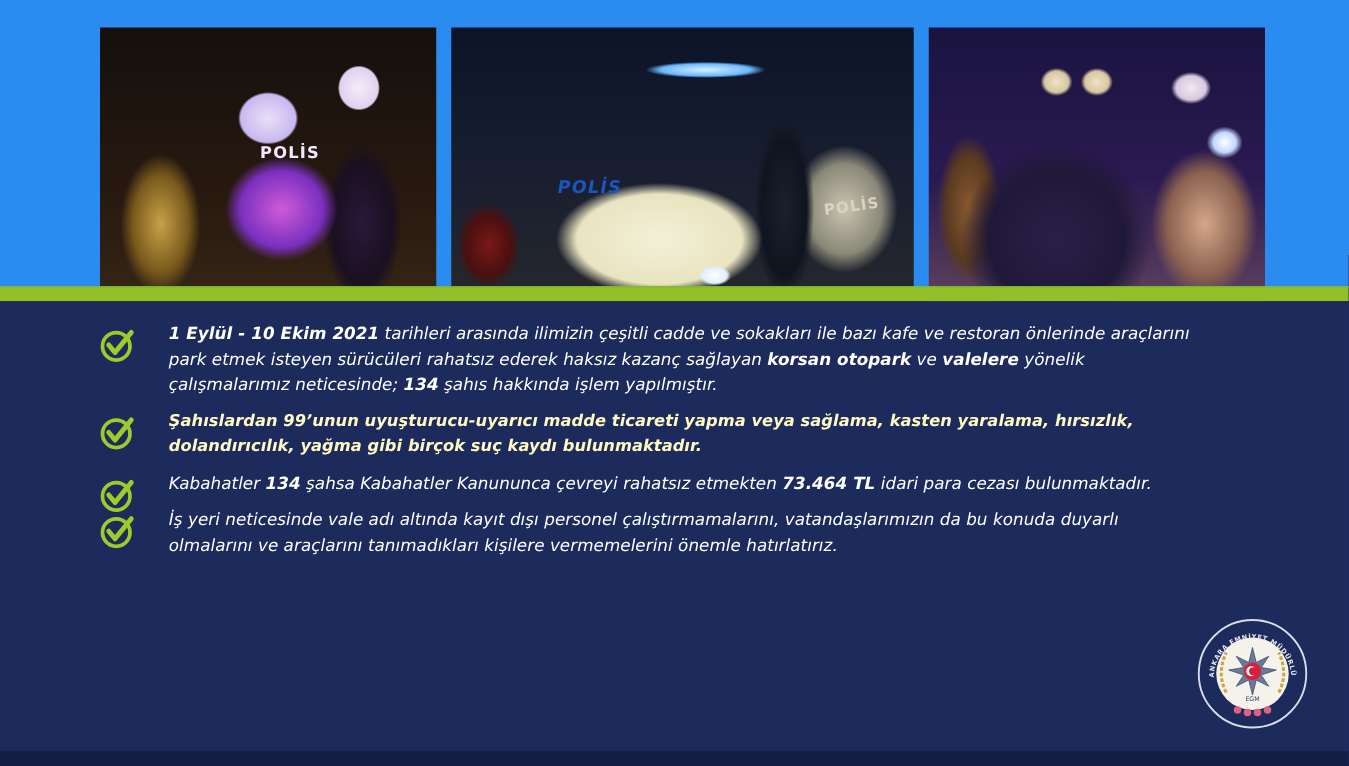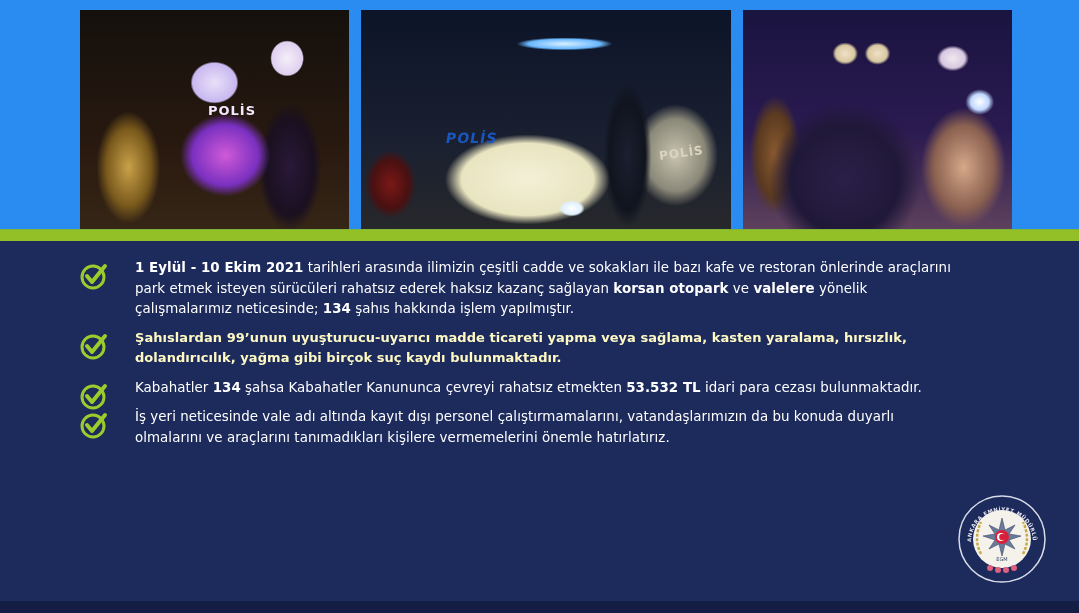--- a/index.html
+++ b/index.html
@@ -3,21 +3,21 @@
 <meta charset="utf-8">
 <style>
   * { margin:0; padding:0; box-sizing:border-box; }
   html, body { width:1079px; height:613px; overflow:hidden; background:#1c2a5c; }
   body { position:relative; font-family:"DejaVu Sans", sans-serif; }
   .top-band { position:absolute; left:0; top:0; width:1079px; height:230px; background:#2a8cf0; }
   .green-stripe { position:absolute; left:0; top:229px; width:1079px; height:12px; background:#92c026; border-top:1px solid #7fb53a; }
   .navy { position:absolute; left:0; top:241px; width:1079px; height:360px; background:#1c2a5c; }
   .bottom-band { position:absolute; left:0; top:601px; width:1079px; height:12px; background:#141d44; }
 
-  .photo { position:absolute; top:10px; height:242px; overflow:hidden; }
+  .photo { position:absolute; top:22px; height:242px; overflow:hidden; }
   .photo1 { left:80px; width:269px;
     background:
       radial-gradient(ellipse 40px 35px at 50% 30%, #e8e0f8 0%, #c8b8f0 55%, transparent 60%),
       radial-gradient(ellipse 28px 30px at 77% 20%, #f4eef8 0%, #e0d0f0 55%, transparent 60%),
       radial-gradient(ellipse 60px 55px at 54% 60%, #d05ad8 0%, #7a30c0 55%, transparent 75%),
       radial-gradient(ellipse 40px 70px at 18% 65%, #c9a14a 0%, #7a5a1c 55%, transparent 80%),
       radial-gradient(ellipse 40px 80px at 78% 65%, #2a1838 0%, #1a1020 60%, transparent 80%),
       linear-gradient(180deg, #14100c 0%, #2a1a10 60%, #3a2a18 100%);
   }
   .photo2 { left:361px; width:370px;
@@ -42,21 +42,21 @@
       linear-gradient(180deg, #1a1440 0%, #2a1a50 50%, #6a4a60 100%);
   }
   .photo-label { position:absolute; font-family:"DejaVu Sans", sans-serif; font-weight:bold; letter-spacing:1px; }
   .p1-label { left:128px; top:93px; font-size:13px; color:#f4e8ff; }
   .p2-label { left:85px; top:120px; font-size:14px; color:#1a56c0; transform:skewX(-10deg); }
   .p2-label2 { left:298px; top:136px; font-size:12px; color:#d8d4c0; transform:rotate(-8deg); }
 
   .items { position:absolute; left:80px; top:258px; width:880px; }
   .item { position:relative; padding-left:55px; margin-bottom:9px; }
   .check { position:absolute; left:0; top:4px; width:28px; height:28px; }
-  .text { font-size:13.4px; line-height:20.5px; color:#ffffff; letter-spacing:0.05px; }
+  .text { font-size:13.4px; line-height:20.5px; color:#ffffff; letter-spacing:0.05px;font-style:italic; }
   .text b { font-weight:bold; }
   .text.green { color:#fef9c3; font-weight:bold; font-size:13px; }
   .item2 { margin-top:-1px; }
 
   .logo { position:absolute; left:957px; top:494px; width:90px; height:90px; }
 </style>
 </head>
 <body>
 
 <div class="top-band"></div>
@@ -90,21 +90,21 @@
       <path d="M7 14 L12 20 L25 4" fill="none" stroke="#9ccc2c" stroke-width="4" stroke-linecap="round" stroke-linejoin="round"></path>
     </svg>
     <p class="text green">Şahıslardan 99’unun uyuşturucu-uyarıcı madde  ticareti yapma veya sağlama, kasten yaralama, hırsızlık, dolandırıcılık, yağma gibi birçok suç kaydı bulunmaktadır.</p>
   </div>
 
   <div class="item">
     <svg class="check" viewBox="0 0 28 28">
       <circle cx="13" cy="15" r="11" fill="none" stroke="#9ccc2c" stroke-width="3"></circle>
       <path d="M7 14 L12 20 L25 4" fill="none" stroke="#9ccc2c" stroke-width="4" stroke-linecap="round" stroke-linejoin="round"></path>
     </svg>
-    <p class="text"><span>Kabahatler </span><b>134</b><span> şahsa Kabahatler Kanununca çevreyi rahatsız etmekten </span><b>53.532 TL</b><span> idari para cezası bulunmaktadır.</span></p>
+    <p class="text"><span>Kabahatler </span><b>134</b><span> şahsa Kabahatler Kanununca çevreyi rahatsız etmekten </span><b>73.464 TL</b><span> idari para cezası bulunmaktadır.</span></p>
   </div>
 
   <div class="item">
     <svg class="check" viewBox="0 0 28 28">
       <circle cx="13" cy="15" r="11" fill="none" stroke="#9ccc2c" stroke-width="3"></circle>
       <path d="M7 14 L12 20 L25 4" fill="none" stroke="#9ccc2c" stroke-width="4" stroke-linecap="round" stroke-linejoin="round"></path>
     </svg>
     <p class="text">İş yeri neticesinde vale adı altında kayıt dışı personel çalıştırmamalarını, vatandaşlarımızın da bu konuda duyarlı olmalarını ve araçlarını tanımadıkları kişilere vermemelerini önemle hatırlatırız.</p>
   </div>
 

